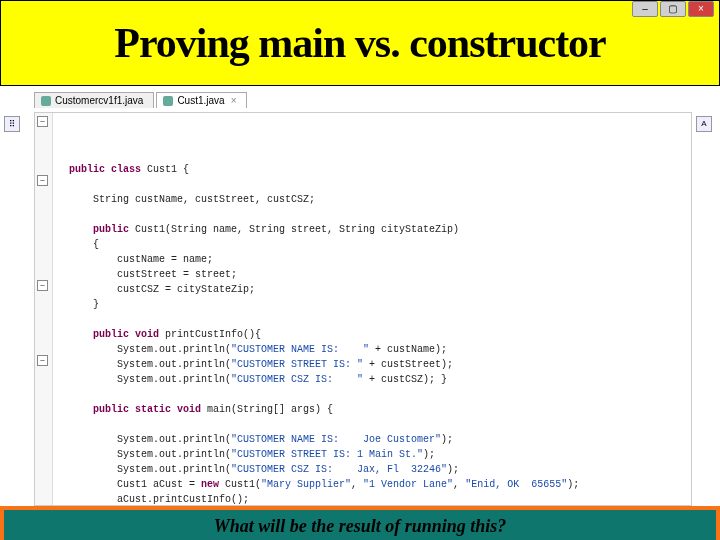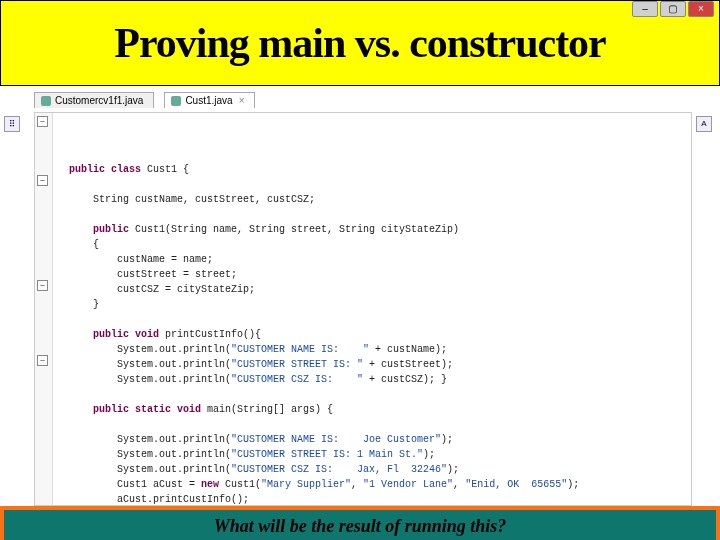--- a/index.html
+++ b/index.html
@@ -9,21 +9,21 @@
   
   .window-controls { position: absolute; top: 1px; right: 6px; display: flex; gap: 2px; }
   .wc-btn { width: 26px; height: 16px; background: #d0d0d0; border: 1px solid #888; border-radius: 2px; font-size: 10px; text-align: center; line-height: 14px; }
   .wc-close { background: #d04040; color: #fff; }
   
   .ide-area { position: relative; height: 420px; background: #fff; }
   
   .left-gutter { position: absolute; left: 4px; top: 30px; width: 24px; display: flex; flex-direction: column; gap: 4px; }
   .gutter-icon { width: 16px; height: 16px; border: 1px solid #999; background: #eef; font-size: 9px; text-align: center; line-height: 14px; }
   
-  .tabs { position: absolute; left: 34px; top: 6px; display: flex; gap: 10px; font-size: 10px; }
+  .tabs { position: absolute; left: 34px; top: 6px; display: flex; gap: 2px; font-size: 10px; }
   .tab { background: #f0f0f0; border: 1px solid #aaa; border-bottom: none; padding: 2px 10px 2px 6px; display: flex; align-items: center; gap: 4px; }
   .tab.active { background: #fff; }
   .tab-icon { width: 10px; height: 10px; background: #6a9; border-radius: 2px; display: inline-block; }
   .tab-close { color: #888; font-size: 10px; margin-left: 2px; }
   
   .editor { position: absolute; left: 34px; right: 28px; top: 26px; bottom: 0; border: 1px solid #ccc; background: #fff; font-family: "Courier New", monospace; font-size: 10px; line-height: 15px; padding: 4px 0 4px 6px; color: #222; white-space: pre; overflow: hidden; }
   .fold-col { position: absolute; left: 0; top: 0; bottom: 0; width: 18px; background: #f7f7f7; border-right: 1px solid #ddd; }
   .fold-mark { position: absolute; left: 2px; width: 11px; height: 11px; border: 1px solid #888; background: #fff; font-size: 10px; text-align: center; line-height: 9px; color: #666; }
   .code-area { margin-left: 28px; }
   .kw { color: #7b0052; font-weight: bold; }

